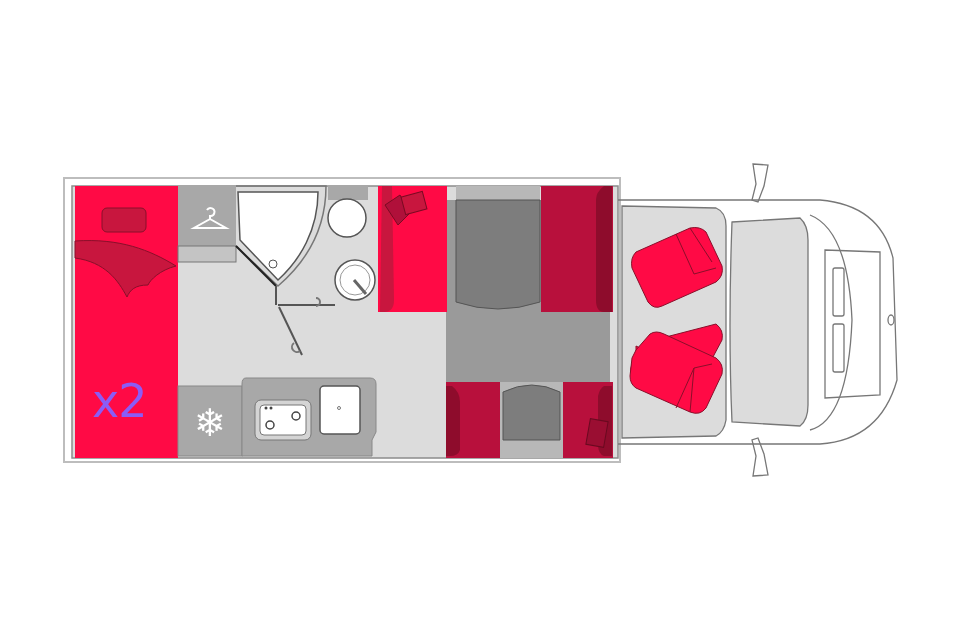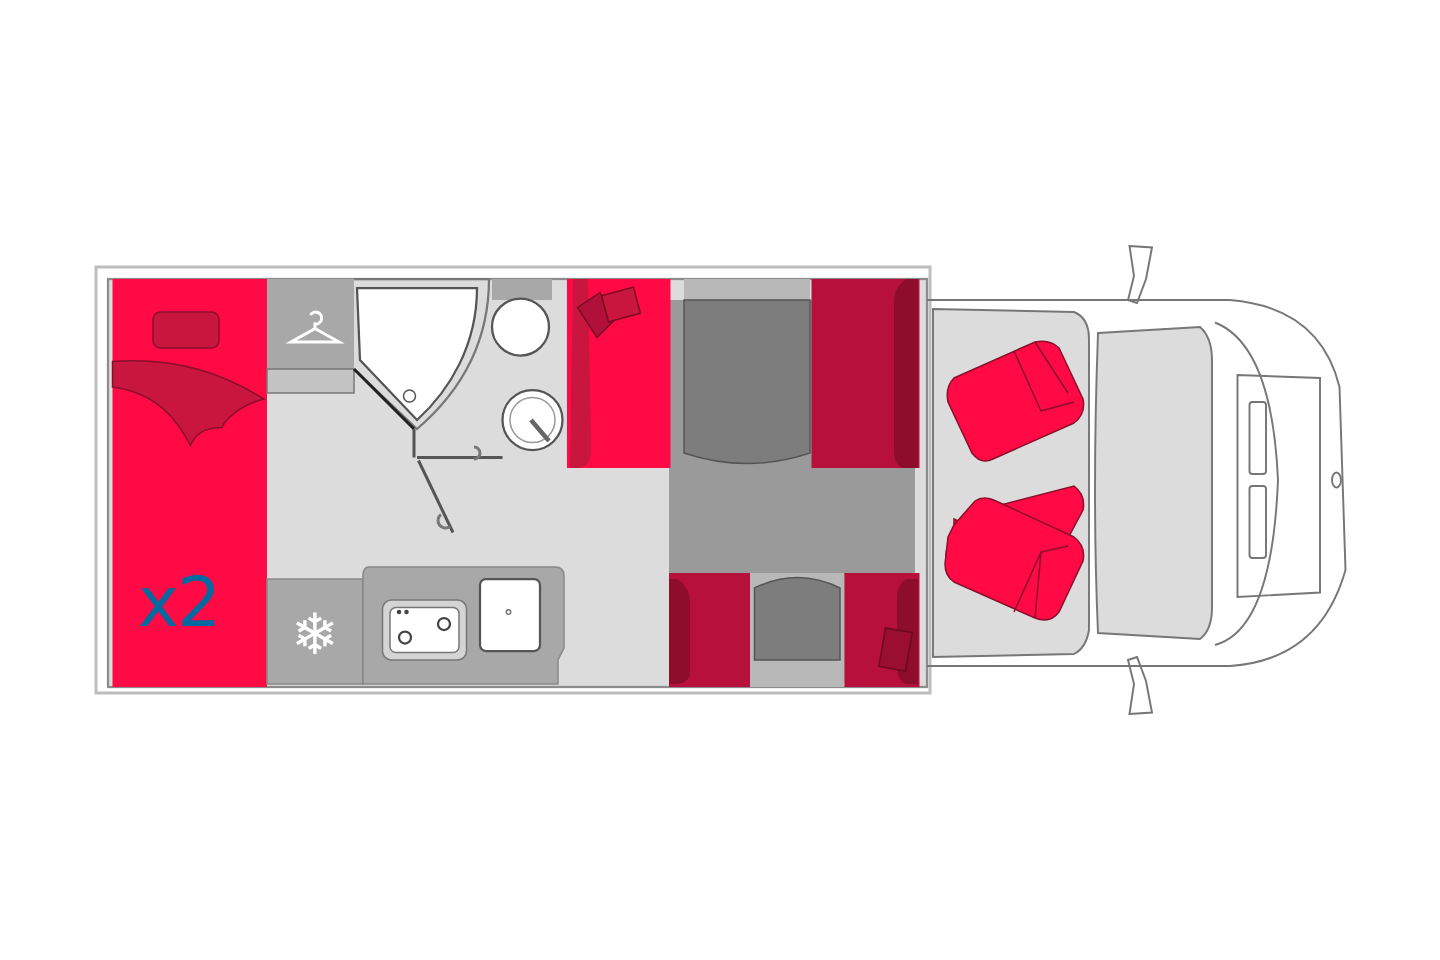--- a/index.html
+++ b/index.html
@@ -1,18 +1,18 @@
 <!DOCTYPE html>
 <html><head>
 <meta charset="utf-8">
 <style>
   html, body { margin:0; padding:0; background:#ffffff; }
   body { width:960px; height:640px; position:relative; overflow:hidden; font-family:"Liberation Sans", sans-serif; }
   .plan { position:absolute; left:0; top:0; width:960px; height:640px; }
-  .label-x2 { position:absolute; left:92px; top:378px; width:80px; color:#0369a1; font-size:46px; font-family:"DejaVu Sans", sans-serif; line-height:1; letter-spacing:-1px; }
+  .label-x2 { position:absolute; left:92px; top:378px; width:80px; color:#8b5cf6; font-size:46px; font-family:"DejaVu Sans", sans-serif; line-height:1; letter-spacing:-1px; }
 </style>
 </head>
 <body>
 
 <svg class="plan" viewBox="0 0 960 640" xmlns="http://www.w3.org/2000/svg">
 
   <g>
     <rect x="64" y="178" width="556" height="284" fill="none" stroke="#bdbdbd" stroke-width="2"></rect>
     <rect x="72" y="186" width="546" height="272" fill="#dcdcdc" stroke="#8c8c8c" stroke-width="1.5"></rect>
   </g>

